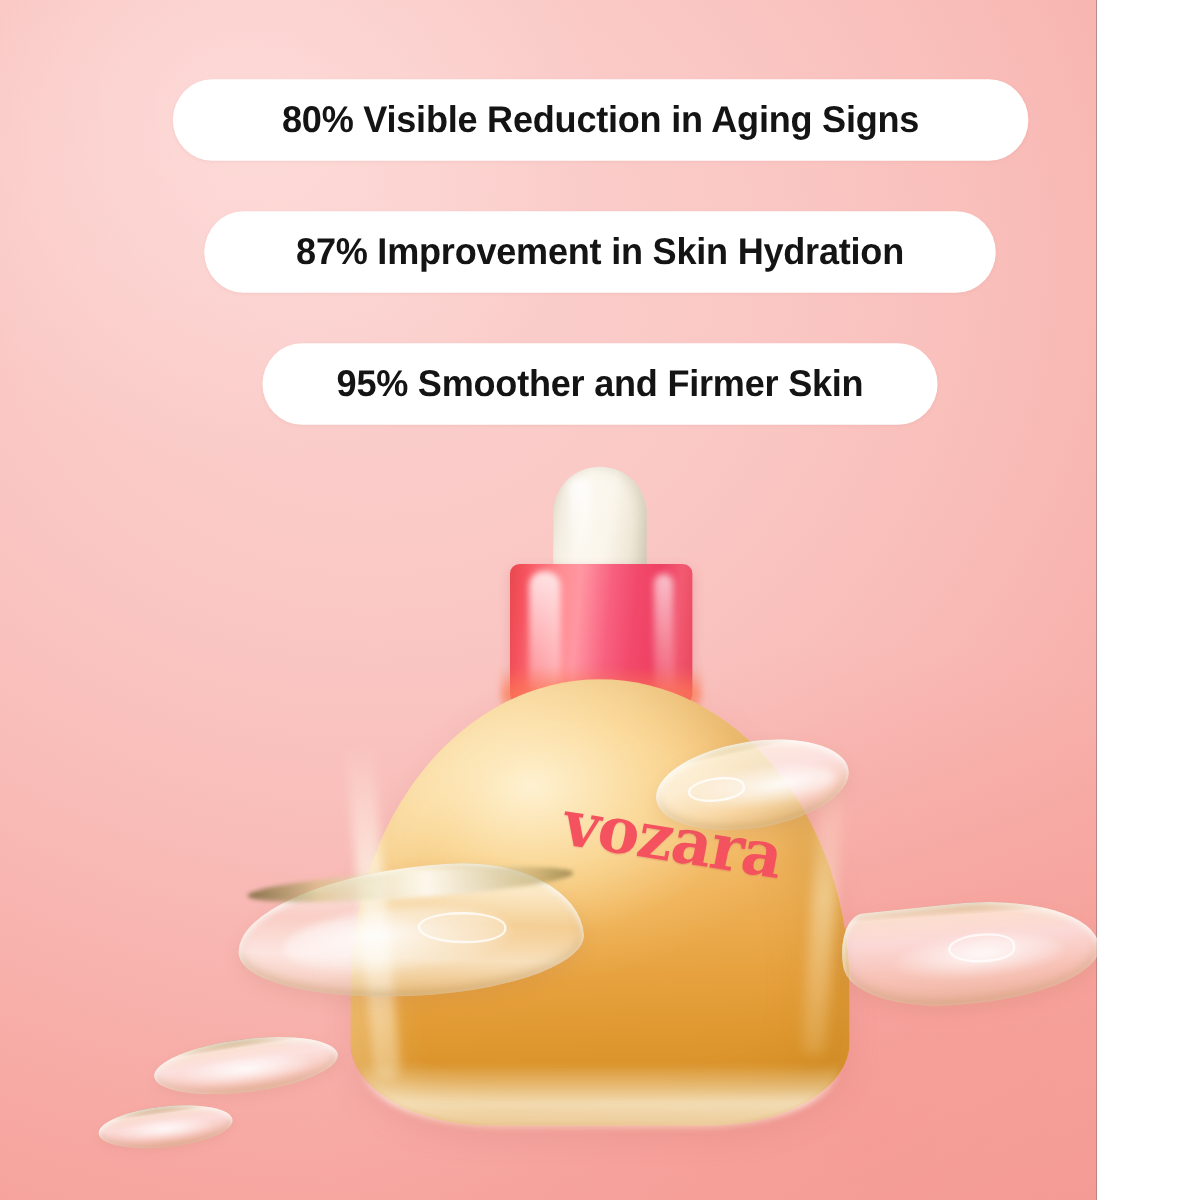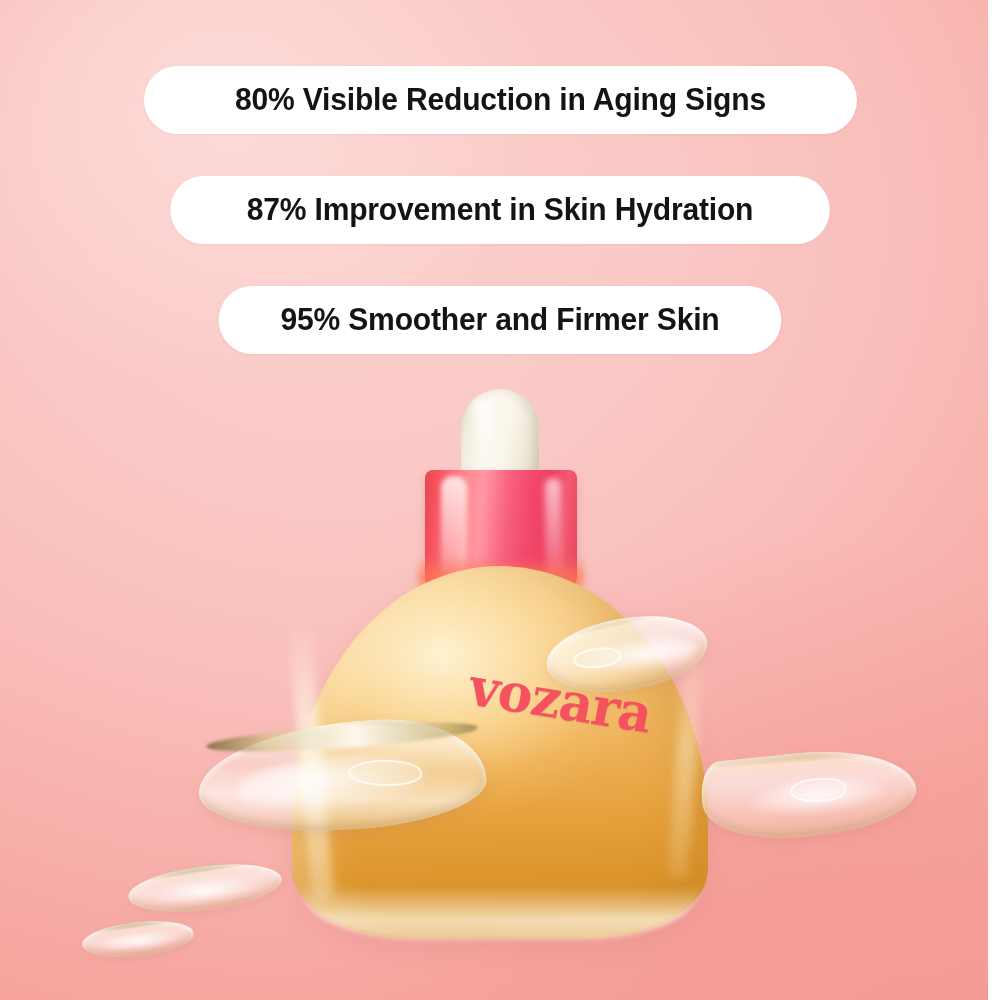--- a/index.html
+++ b/index.html
@@ -5,21 +5,21 @@
 <style>
   * { margin:0; padding:0; box-sizing:border-box; }
   html, body {
     width:1000px; height:1000px;
     font-family:"Liberation Sans", sans-serif;
     overflow:hidden;
   }
 
   #stage {
     position:relative;
-    width:988px; height:1000px;
+    width:914px; height:1000px;
     overflow:hidden;
     background:#0f172a;
   }
 
   
   .bg-base {
     position:absolute; inset:0;
     background:
       radial-gradient(ellipse 115% 95% at 34% 22%,
         #fbd0cd 0%,

